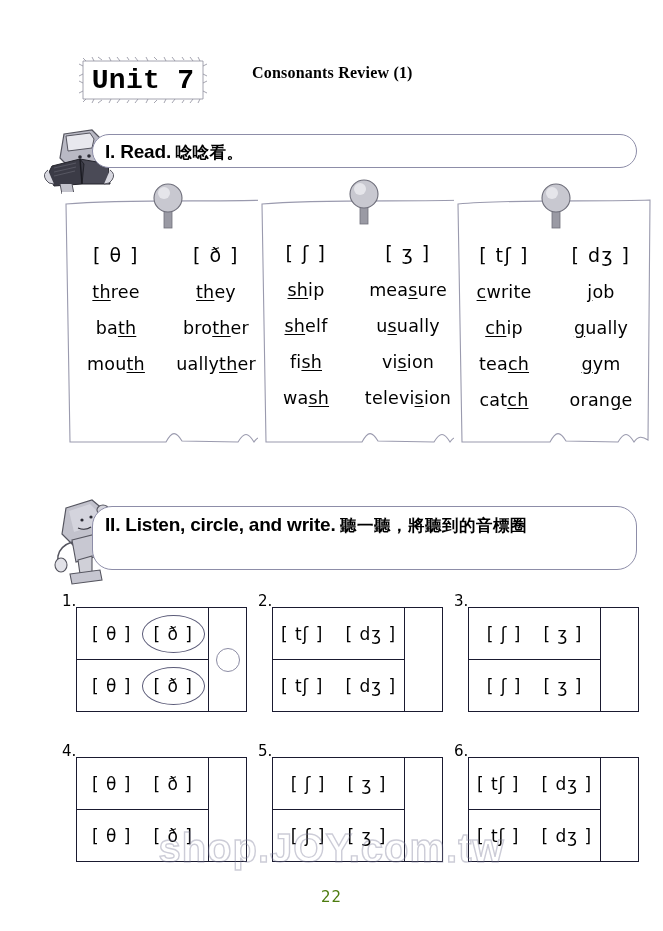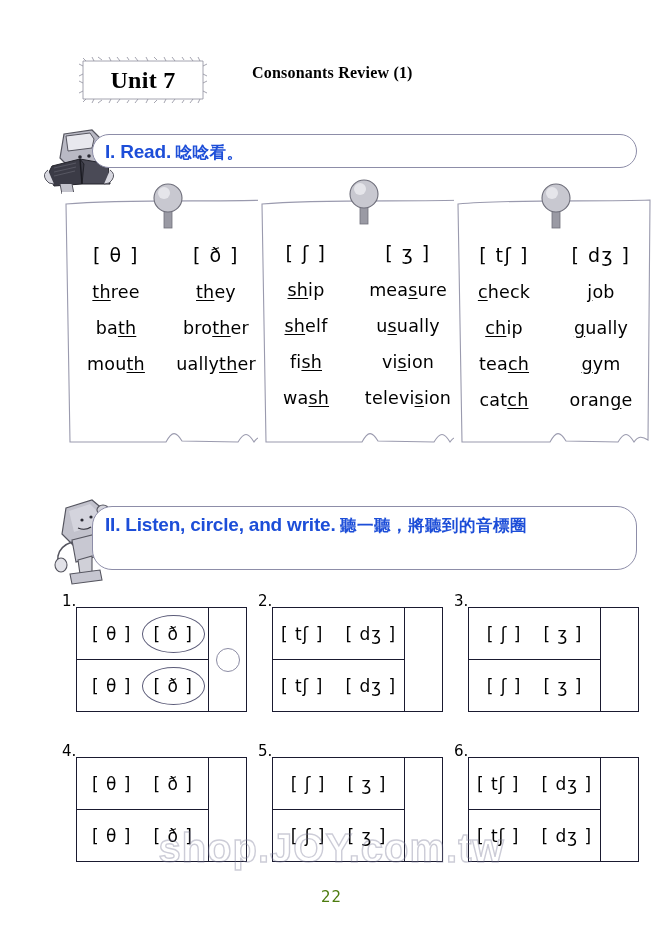--- a/index.html
+++ b/index.html
@@ -33,23 +33,23 @@
     justify-content: center;
     background: #ffffff;
   }
   .unit-box .rough-edge {
     position: absolute;
     left: -4px; top: -4px;
     width: 130px; height: 48px;
     pointer-events: none;
   }
   .unit-label {
-    font-family: Liberation Serif, serif;
-    font-weight: bold;
-    font-size: 24px;
+    font-family: Liberation Mono, monospace;
+    font-weight: bold;
+    font-size: 28px;
     letter-spacing: 0.3px;
     position: relative;
     z-index: 2;
   }
   .page-title {
     position: absolute;
     left: 252px; top: 6px;
     font-family: "Liberation Serif", serif;
     font-weight: bold;
     font-size: 16px;
@@ -63,21 +63,21 @@
   .sec-bar {
     position: absolute;
     box-sizing: border-box;
     border: 1.4px solid #8d8da8;
     border-radius: 20px;
     background: #ffffff;
   }
   .sec-text {
     position: absolute;
     font-weight: bold;
-    color: #1d4ed8;
+    color: #000000;
     white-space: nowrap;
     text-align: center;
   }
   .sec-en {
     font-family: "Liberation Sans", sans-serif;
     font-size: 19px;
     font-weight: bold;
     letter-spacing: -0.2px;
   }
   .sec-zh {
@@ -333,21 +333,21 @@
                L8,250 Z" fill="#ffffff" stroke="#9a9aae" stroke-width="1.1"></path>
     </svg>
     <svg class="pin" style="left:78px;top:-12px;" width="48" height="52" viewBox="0 0 48 52">
       <rect x="20" y="24" width="8" height="24" fill="#9a9aa4" stroke="#70707c" stroke-width="0.8"></rect>
       <circle cx="24" cy="18" r="14" fill="#c8c8d0" stroke="#6e6e7a" stroke-width="1.1"></circle>
       <circle cx="20" cy="13" r="6" fill="#eaeaef" opacity="0.85"></circle>
     </svg>
     <div class="card-content">
       <div class="col" style="width:94px;">
         <div class="ipa">[ tʃ ]</div>
-        <div class="word"><span></span><u>c</u><span>heck</span></div>
+        <div class="word"><span></span><u>c</u><span>write</span></div>
         <div class="word"><span></span><u>ch</u><span>ip</span></div>
         <div class="word"><span>tea</span><u>ch</u><span></span></div>
         <div class="word"><span>cat</span><u>ch</u><span></span></div>
       </div>
       <div class="col" style="width:100px;">
         <div class="ipa">[ dʒ ]</div>
         <div class="word"><span></span><u>j</u><span>ob</span></div>
         <div class="word"><span></span><u>g</u><span>ually</span></div>
         <div class="word"><span></span><u>g</u><span>ym</span></div>
         <div class="word"><span>oran</span><u>g</u><span>e</span></div>

